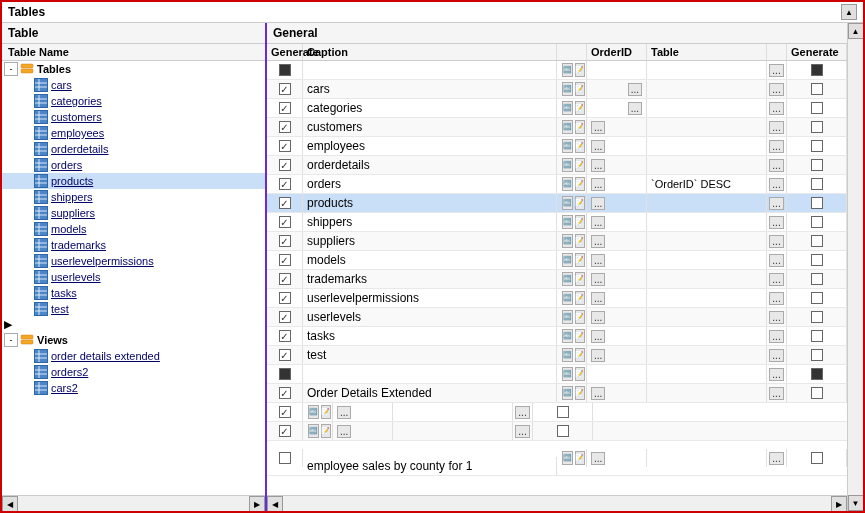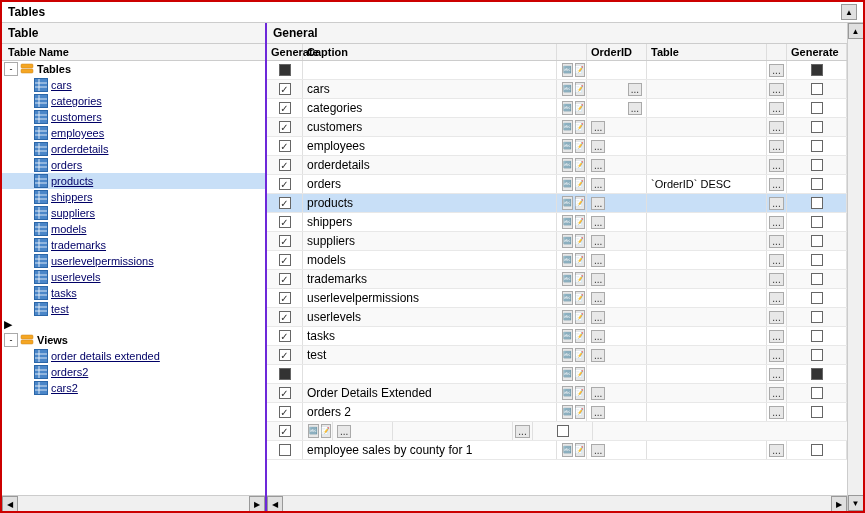--- a/index.html
+++ b/index.html
@@ -713,62 +713,61 @@
             </div>
           <div class="cell cell-default">
               <div class="checkbox"></div>
             </div>
         </div>
 
         <div class="data-row">
           <div class="cell cell-generate">
               <div class="checkbox checked"></div>
             </div>
-          <div class="cell cell-caption">orders 2</div>
-          <div class="cell" style="width:30px;">
-              <span class="icon-btn" style="font-size:7px;">🔤</span>
-              <span class="icon-btn" style="font-size:7px;">📝</span>
-            </div>
-          <div class="cell cell-filter">
-              <span class="dots-btn">...</span>
-            </div>
-          <div class="cell cell-sort"></div>
-          <div class="cell cell-dots">
-              <span class="dots-btn">...</span>
-            </div>
-          <div class="cell cell-default">
-              <div class="checkbox"></div>
-            </div>
-        </div>
-
-        <div class="data-row alt">
-          <div class="cell cell-generate">
-              <div class="checkbox checked"></div>
-            </div>
-          <div class="cell" style="width:30px;">
-              <span class="icon-btn" style="font-size:7px;">🔤</span>
-              <span class="icon-btn" style="font-size:7px;">📝</span>
-            </div>
-          <div class="cell cell-filter">
-              <span class="dots-btn">...</span>
-            </div>
-          <div class="cell cell-sort"></div>
-          <div class="cell cell-dots">
-              <span class="dots-btn">...</span>
-            </div>
-          <div class="cell cell-default">
-              <div class="checkbox"></div>
-            </div>
-        </div>
-
-        <div class="data-row">
-          <div class="cell cell-generate">
-              <div class="checkbox"></div>
-            </div>
-          <div class="cell cell-caption" style="overflow:hidden; white-space:nowrap; text-overflow:ellipsis;">employee sales by county for 1</div>
+          <div class="cell" style="width:30px;">
+              <span class="icon-btn" style="font-size:7px;">🔤</span>
+              <span class="icon-btn" style="font-size:7px;">📝</span>
+            </div>
+          <div class="cell cell-filter">
+              <span class="dots-btn">...</span>
+            </div>
+          <div class="cell cell-sort"></div>
+          <div class="cell cell-dots">
+              <span class="dots-btn">...</span>
+            </div>
+          <div class="cell cell-default">
+              <div class="checkbox"></div>
+            </div>
+        </div>
+
+        <div class="data-row alt">
+          <div class="cell cell-generate">
+              <div class="checkbox checked"></div>
+            </div>
+          <div class="cell" style="width:30px;">
+              <span class="icon-btn" style="font-size:7px;">🔤</span>
+              <span class="icon-btn" style="font-size:7px;">📝</span>
+            </div>
+          <div class="cell cell-filter">
+              <span class="dots-btn">...</span>
+            </div>
+          <div class="cell cell-sort"></div>
+          <div class="cell cell-dots">
+              <span class="dots-btn">...</span>
+            </div>
+          <div class="cell cell-default">
+              <div class="checkbox"></div>
+            </div>
+        </div>
+
+        <div class="data-row">
+          <div class="cell cell-generate">
+              <div class="checkbox"></div>
+            </div>
+          <div class="cell cell-caption" style="overflow:hidden; white-space:nowrap; text-overflow:ellipsis;margin-top:16px;">employee sales by county for 1</div>
           <div class="cell" style="width:30px;">
               <span class="icon-btn" style="font-size:7px;">🔤</span>
               <span class="icon-btn" style="font-size:7px;">📝</span>
             </div>
           <div class="cell cell-filter">
               <span class="dots-btn">...</span>
             </div>
           <div class="cell cell-sort"></div>
           <div class="cell cell-dots">
               <span class="dots-btn">...</span>

